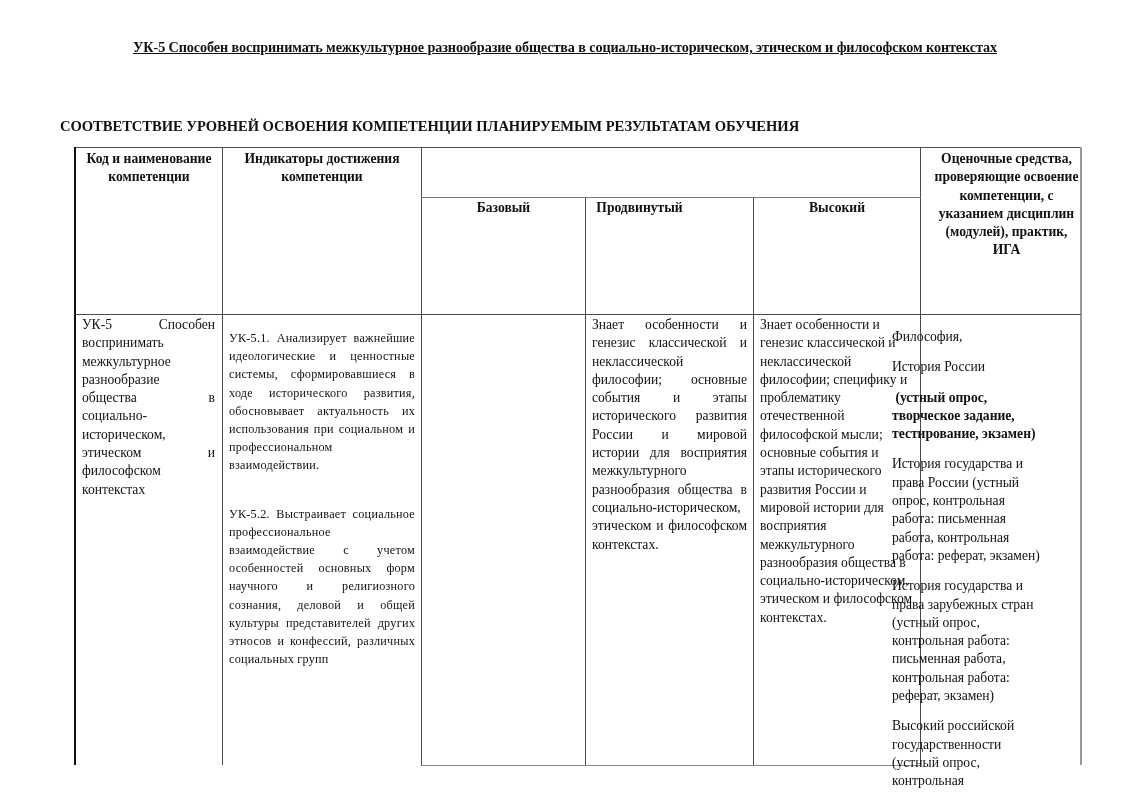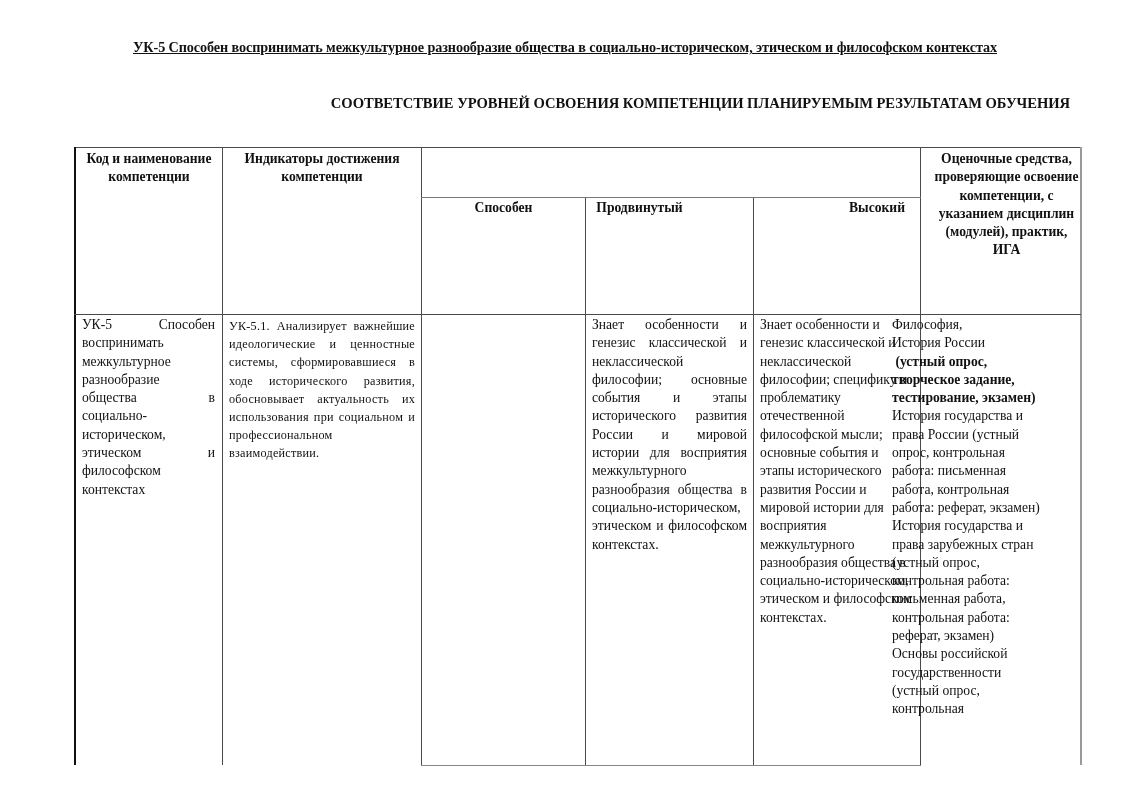--- a/index.html
+++ b/index.html
@@ -23,23 +23,23 @@
       text-align: center;
       font-weight: bold;
       font-size: 14.2px;
       line-height: 18px;
       text-decoration: underline;
       letter-spacing: -0.1px;
     }
     .section-title {
       position: absolute;
       left: 60px;
-      top: 94px;
+      top: 117px;
       width: 1010px;
-      text-align: right;
+      text-align: left;
       font-weight: bold;
       font-size: 14.6px;
       line-height: 18px;
       letter-spacing: -0.05px;
     }
     .grid {
       position: absolute;
       left: 0;
       top: 0;
       width: 1123px;
@@ -64,21 +64,21 @@
     .body-text {
       text-align: justify;
       hyphens: none;
     }
     .small-text {
       font-size: 12.2px;
       line-height: 18.2px;
       letter-spacing: 0.25px;
       text-align: justify;
     }
-    .para { display: block; }
+    .para { display: block; margin-top: 12px; }
     .gap { display: block; height: 18px; }
     .left { text-align: left; }
   </style>
 </head>
 <body>
 
 <div class="doc-title">УК-5 Способен воспринимать межкультурное разнообразие общества в социально-историческом, этическом и философском контекстах</div>
 <div class="section-title">СООТВЕТСТВИЕ УРОВНЕЙ ОСВОЕНИЯ КОМПЕТЕНЦИИ ПЛАНИРУЕМЫМ РЕЗУЛЬТАТАМ ОБУЧЕНИЯ</div>
 
 <div class="grid">
@@ -90,37 +90,38 @@
   <div class="line" style="left:585px; top:197px; width:1px; height:569px;"></div>
   <div class="line" style="left:753px; top:197px; width:1px; height:569px;"></div>
   <div class="line" style="left:920px; top:147px; width:1px; height:619px;"></div>
   <div class="line" style="left:1080px; top:147px; width:1.5px; height:618px; background:#9a9a9a;"></div>
   <div class="line" style="left:421px; top:197px; width:500px; height:1px; background:#777;"></div>
   <div class="line" style="left:74px; top:314px; width:1007px; height:1px;"></div>
   <div class="line" style="left:421px; top:765px; width:500px; height:1px; background:#888;"></div>
 
   <div class="cell hdr" style="left:78px; top:150px; width:142px;">Код и наименование компетенции</div>
   <div class="cell hdr" style="left:224px; top:150px; width:196px;">Индикаторы достижения компетенции</div>
-  <div class="cell hdr" style="left:422px; top:199px; width:163px;">Способен</div>
+  <div class="cell hdr" style="left:422px; top:199px; width:163px;">Базовый</div>
   <div class="cell hdr" style="left:556px; top:199px; width:167px;">Продвинутый</div>
-  <div class="cell hdr" style="left:794px; top:199px; width:166px;">Высокий</div>
+  <div class="cell hdr" style="left:754px; top:199px; width:166px;">Высокий</div>
   <div class="cell hdr" style="left:922px; top:150px; width:157px;padding-left:12px;">Оценочные средства, проверяющие освоение компетенции, с указанием дисциплин (модулей), практик, ИГА</div>
 
   <div class="cell body-text" style="left:82px; top:316px; width:133px;">УК-5 Способен воспринимать межкультурное разнообразие общества в социально-историческом, этическом и философском контекстах</div>
 
   <div class="cell" style="left:229px; top:317px; width:186px;">
     <span class="para small-text">УК-5.1. Анализирует важнейшие идеологические и ценностные системы, сформировавшиеся в ходе исторического развития, обосновывает актуальность их использования при социальном и профессиональном взаимодействии.</span>
     <span class="gap"></span>
+    <span class="para small-text">УК-5.2. Выстраивает социальное профессиональное взаимодействие с учетом особенностей основных форм научного и религиозного сознания, деловой и общей культуры представителей других этносов и конфессий, различных социальных групп</span>
   </div>
 
   <div class="cell body-text" style="left:426px; top:316px; width:155px;"></div>
   <div class="cell body-text" style="left:592px; top:316px; width:155px;">Знает особенности и генезис классической и неклассической философии; основные события и этапы исторического развития России и мировой истории для восприятия межкультурного разнообразия общества в социально-историческом, этическом и философском контекстах.</div>
   <div class="cell left" style="left:760px; top:316px; width:156px;">Знает особенности и генезис классической и неклассической философии; специфику и проблематику отечественной философской мысли; основные события и этапы исторического развития России и мировой истории для восприятия межкультурного разнообразия общества в социально-историческом, этическом и философском контекстах.</div>
 
   <div class="cell left" style="left:892px; top:316px; width:150px;">
     <span class="para">Философия,</span>
     <span class="para">История России</span>
     <span class="para" style="white-space:pre-wrap;font-weight:bold;"> (устный опрос, творческое задание, тестирование, экзамен)</span>
     <span class="para">История государства и права России (устный опрос, контрольная работа: письменная работа, контрольная работа: реферат, экзамен)</span>
     <span class="para">История государства и права зарубежных стран (устный опрос, контрольная работа: письменная работа, контрольная работа: реферат, экзамен)</span>
-    <span class="para">Основы российской государственности (устный опрос, контрольная</span>
+    <span class="para">Высокий российской государственности (устный опрос, контрольная</span>
   </div>
 </div>
 
 </body></html>

